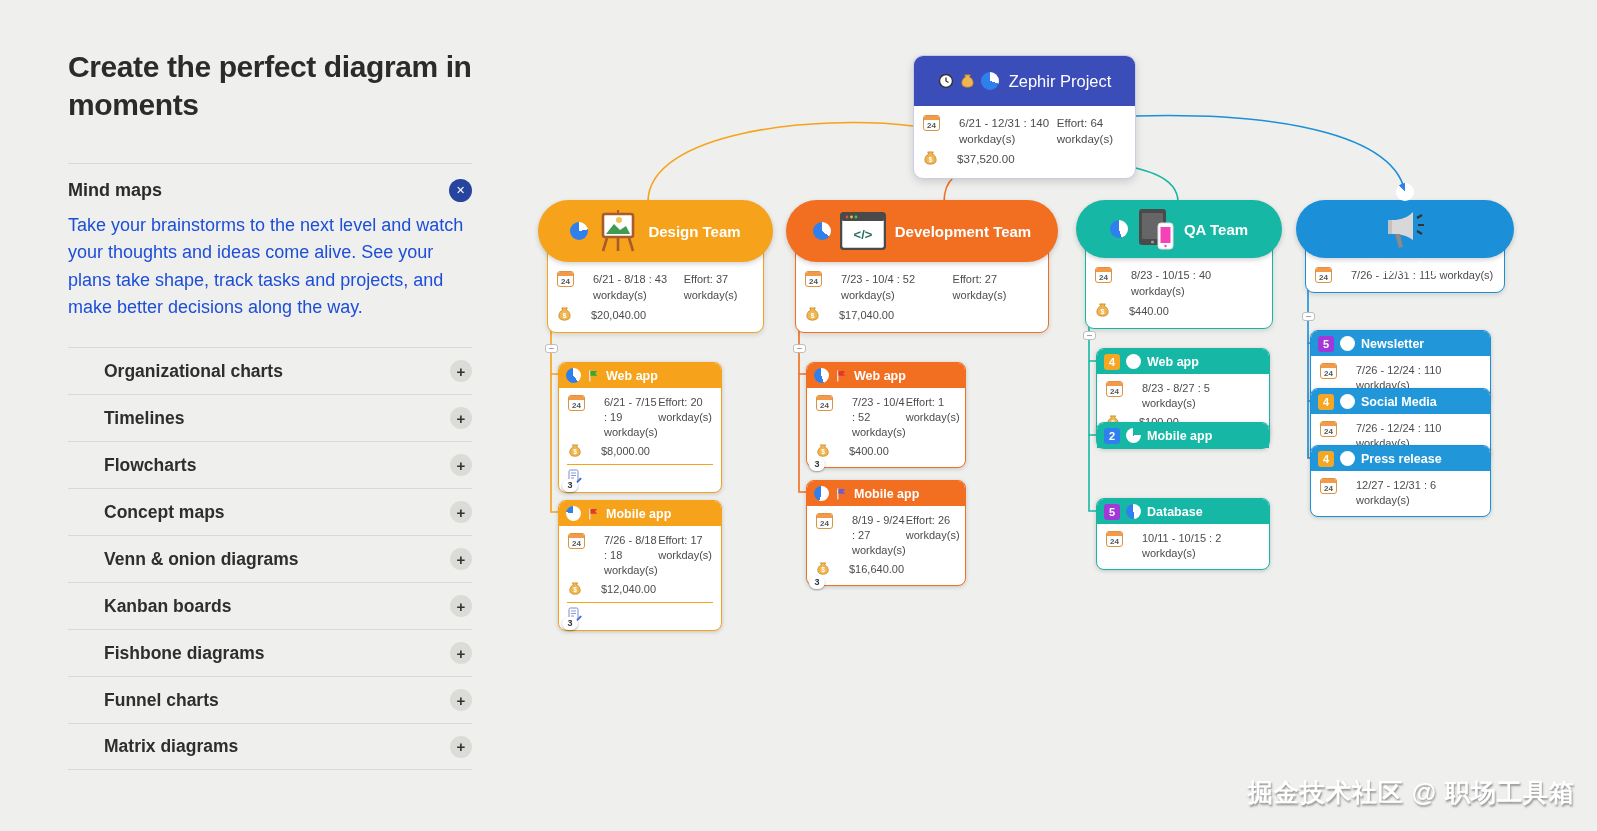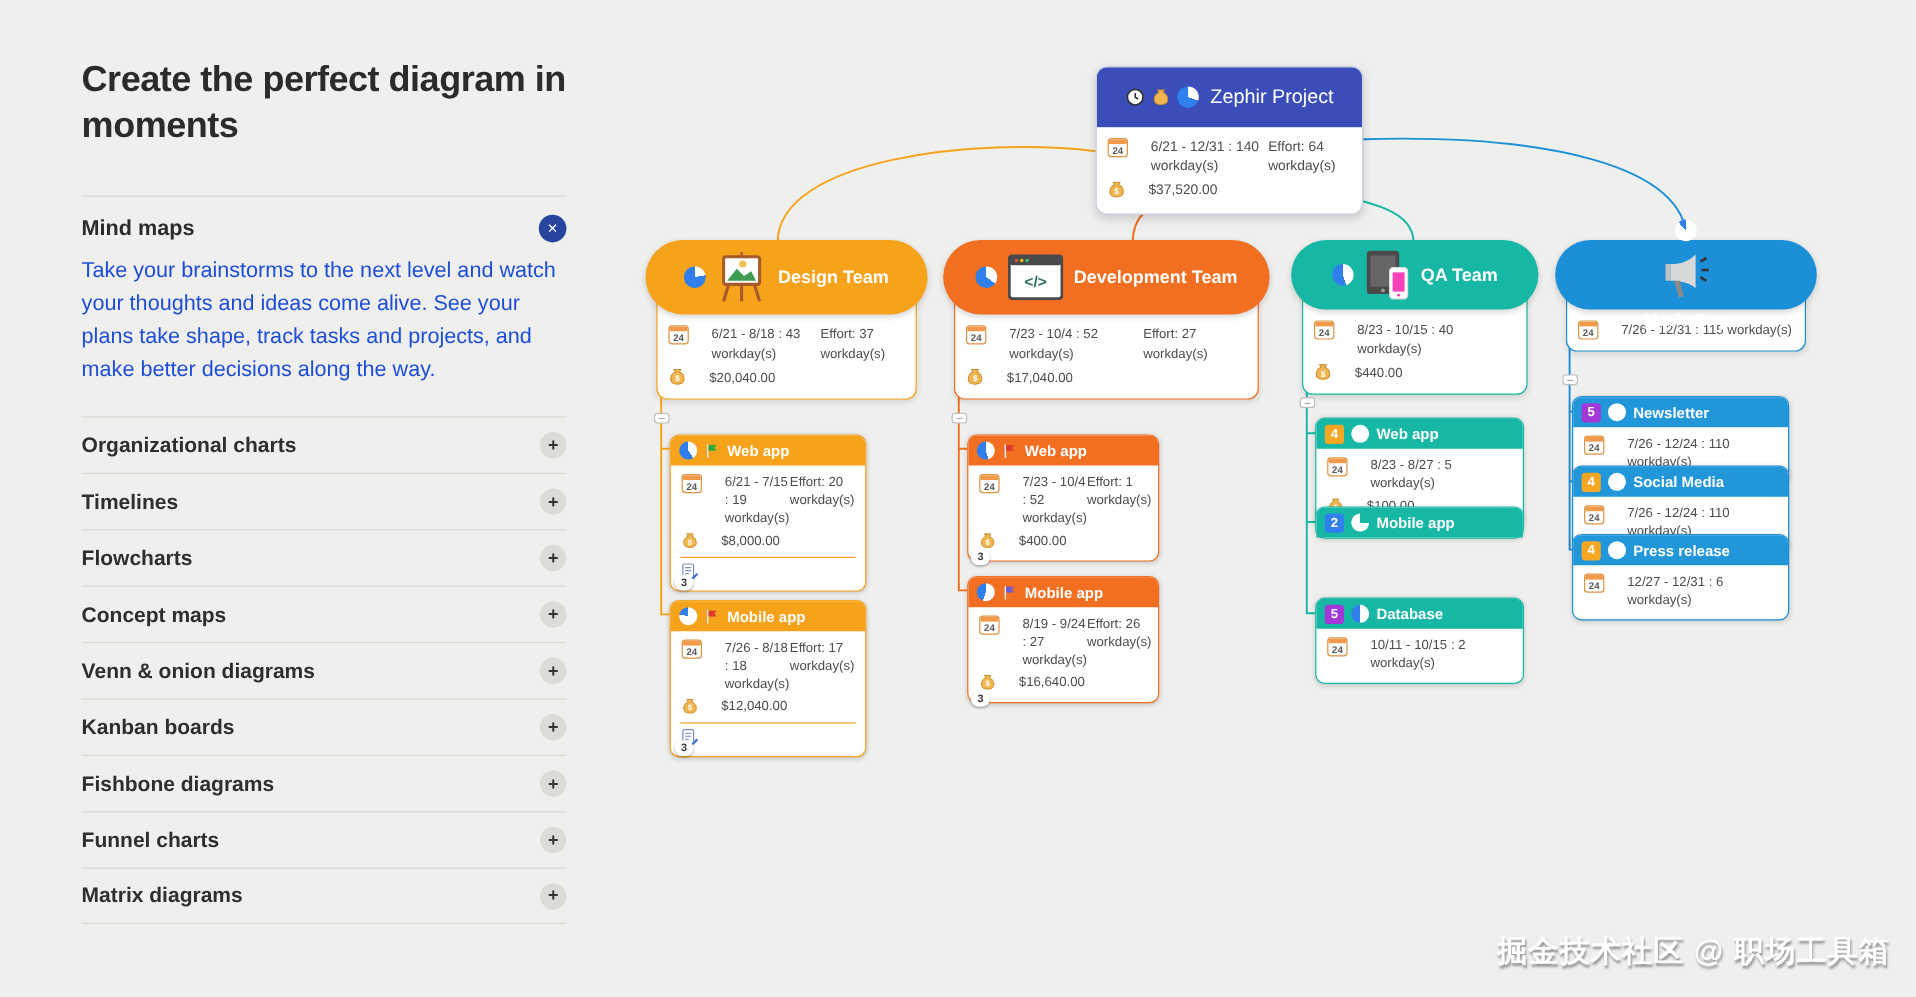--- a/index.html
+++ b/index.html
@@ -26,21 +26,21 @@
     width:23px; height:23px; border-radius:50%; background:#27449f;
     color:#fff; font-size:11px; font-weight:700;
     display:flex; align-items:center; justify-content:center; cursor:pointer;
   }
   .exp-desc { font-size:18px; line-height:1.52; color:#1d4ed8; padding-bottom:26px; }
   .acc-row {
     display:flex; align-items:center; justify-content:space-between;
     height:47px; border-top:1px solid #d9d9d6; cursor:pointer;
   }
   .acc-row:last-child { border-bottom:1px solid #d9d9d6; }
-  .acc-label { font-size:17.5px; font-weight:700; color:#2e2e2e; }
+  .acc-label { font-size:17.5px; font-weight:700; color:#2e2e2e;margin-left:36px; }
   .plus-btn {
     width:22px; height:22px; border-radius:50%; background:#dbdbd8;
     color:#333; font-size:15px; font-weight:600; line-height:1;
     display:flex; align-items:center; justify-content:center;
   }
 
   
   .wires { position:absolute; left:0; top:0; z-index:0; }
   .wires path { fill:none; stroke-width:1.6px; }
 

